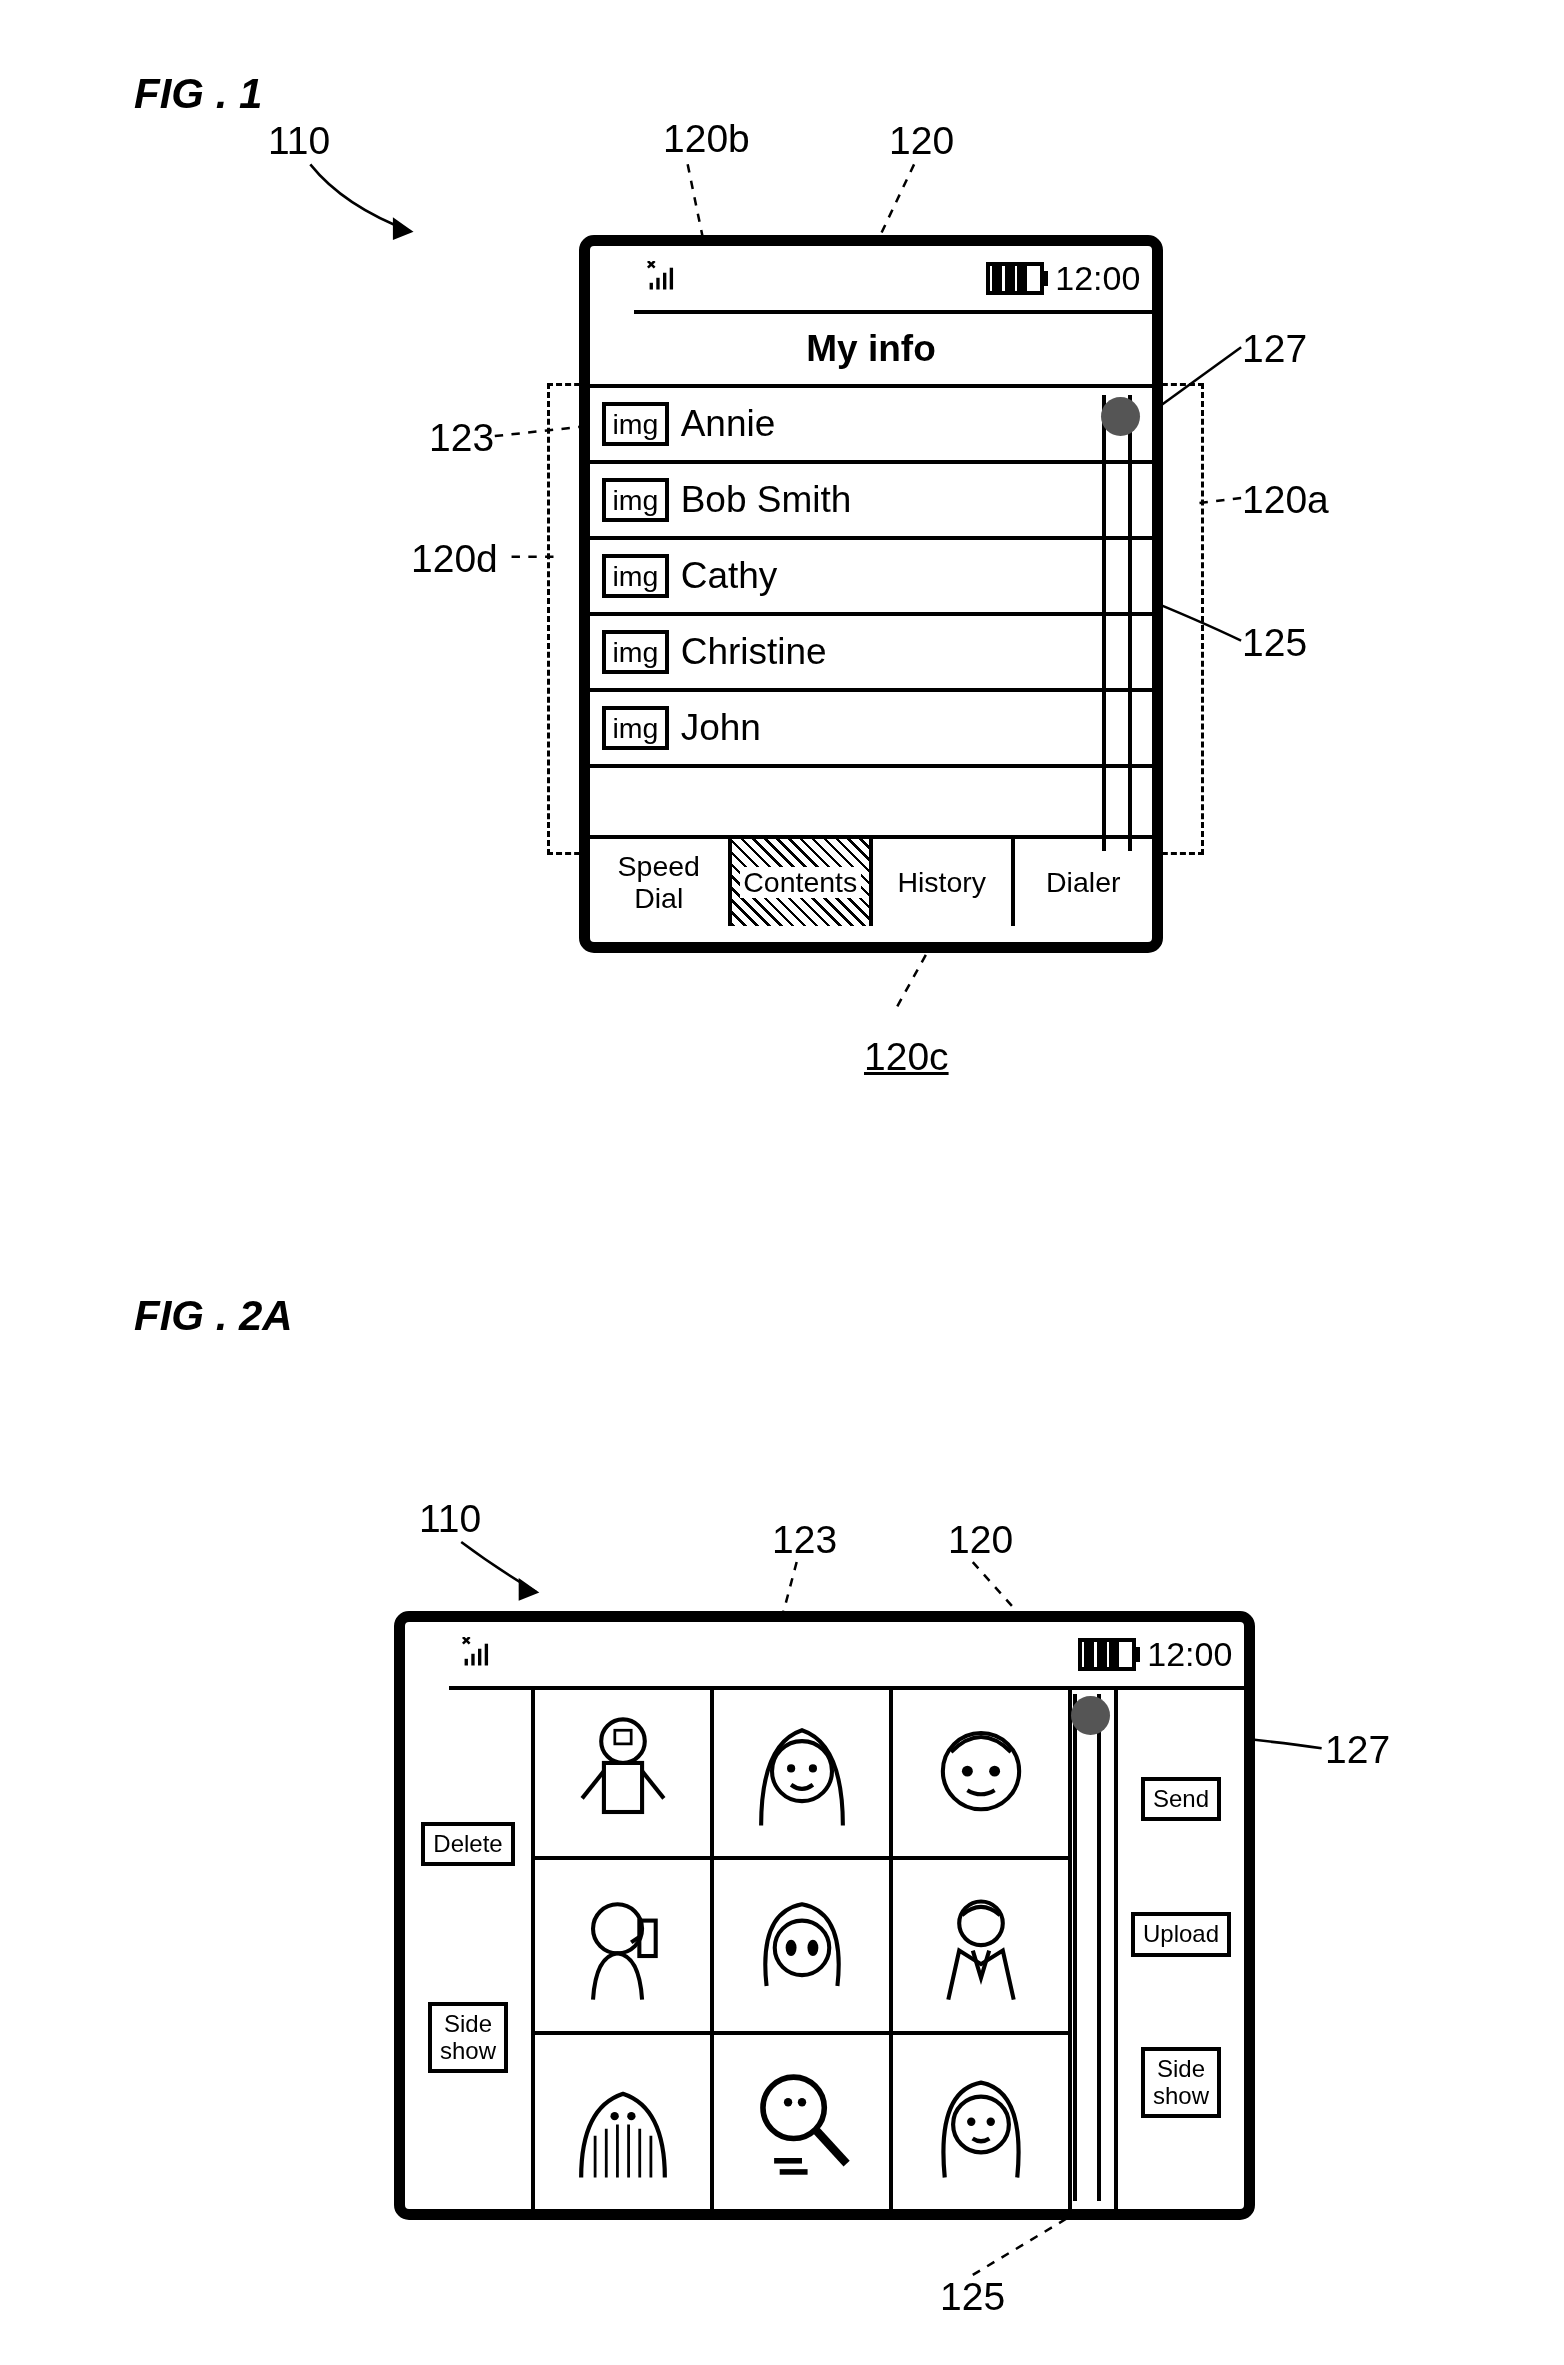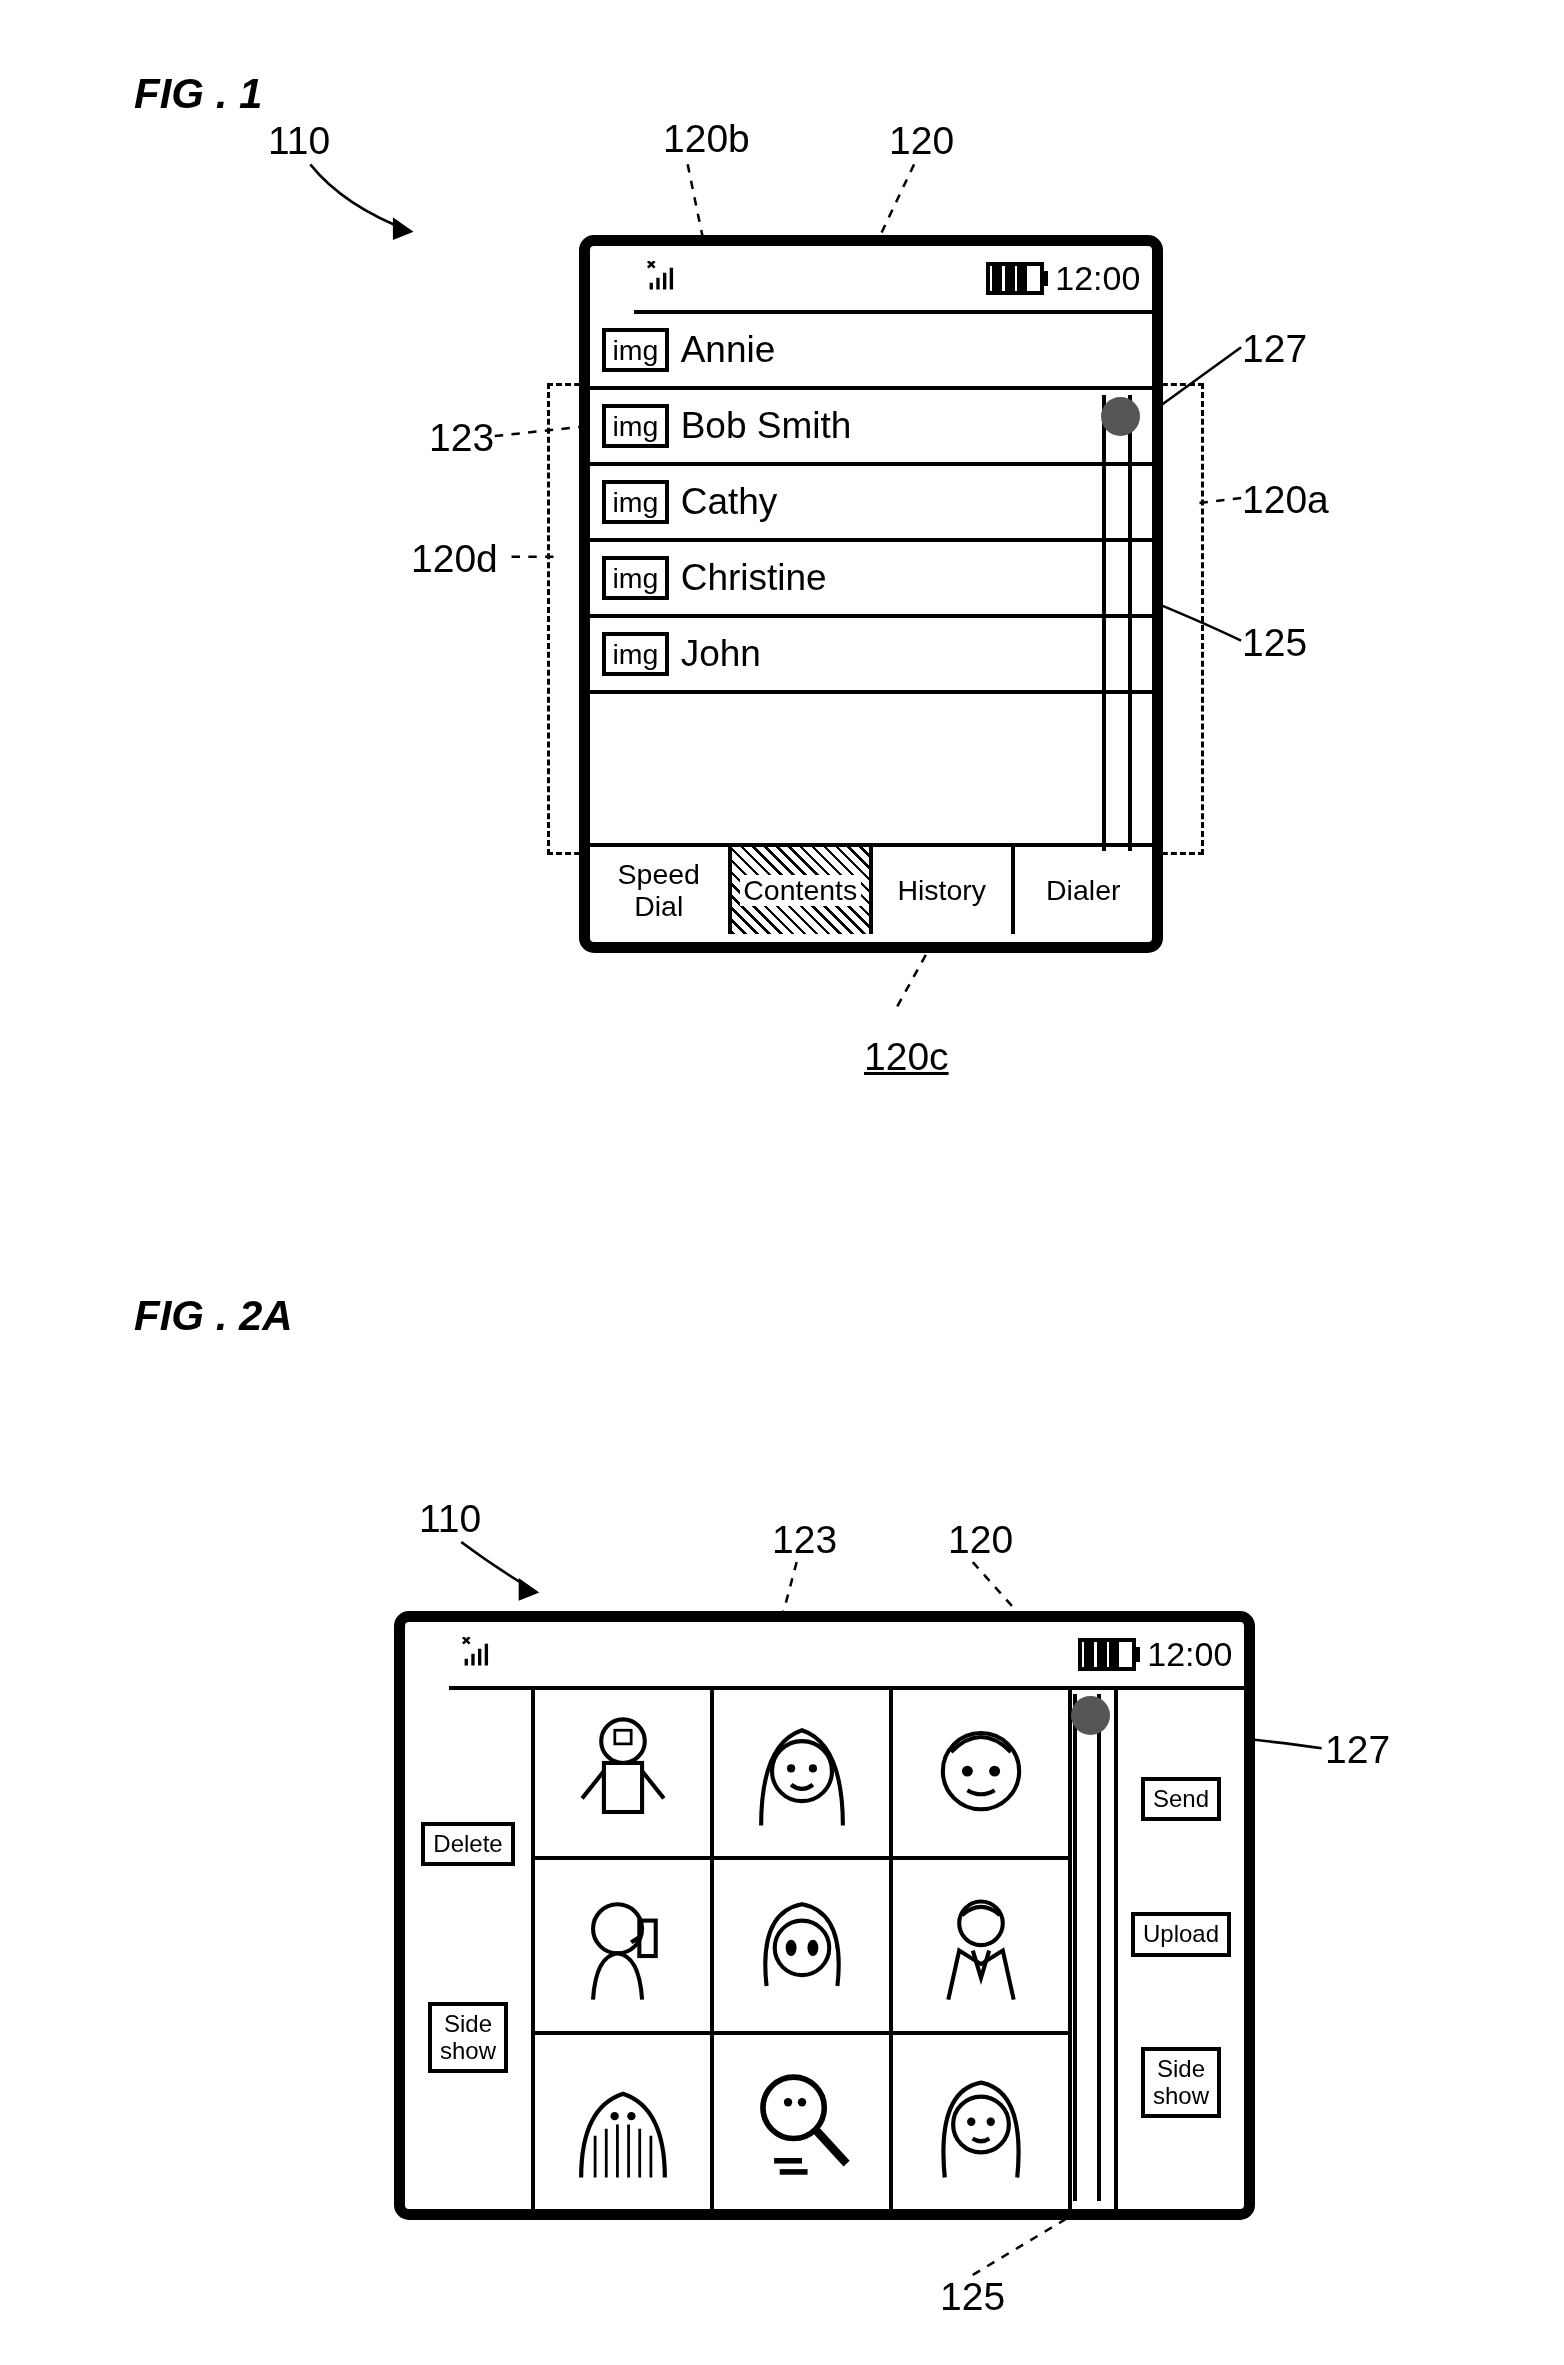--- a/index.html
+++ b/index.html
@@ -136,21 +136,21 @@
     font-size: 37px;
   }
   .img-chip {
     border: 4.2px solid #000;
     padding: 1.7px 6.7px;
     font-size: 28.5px;
   }
 
   .tabbar1 {
     position: absolute;
-    left: 0; right: 0; bottom: 8px;
+    left: 0; right: 0; bottom: 16px;
     height: 87px;
     display: flex;
     border-top: 4.2px solid #000;
   }
   .tabbar1 > div {
     flex: 1;
     border-right: 4.2px solid #000;
     display: flex;
     align-items: center;
     justify-content: center;
@@ -309,20 +309,21 @@
       <span class="status-right">
         <span class="batt">
           <span></span><span></span><span></span>
         </span>
         <span>12:00</span>
       </span>
     </div>
 
 
     <div class="list1">
+      <div class="myinfo-row">My info</div>
 
       <div class="contact-row">
         <span class="img-chip">img</span>
         <span>Annie</span>
       </div>
       <div class="contact-row">
         <span class="img-chip">img</span>
         <span>Bob Smith</span>
       </div>
       <div class="contact-row">

